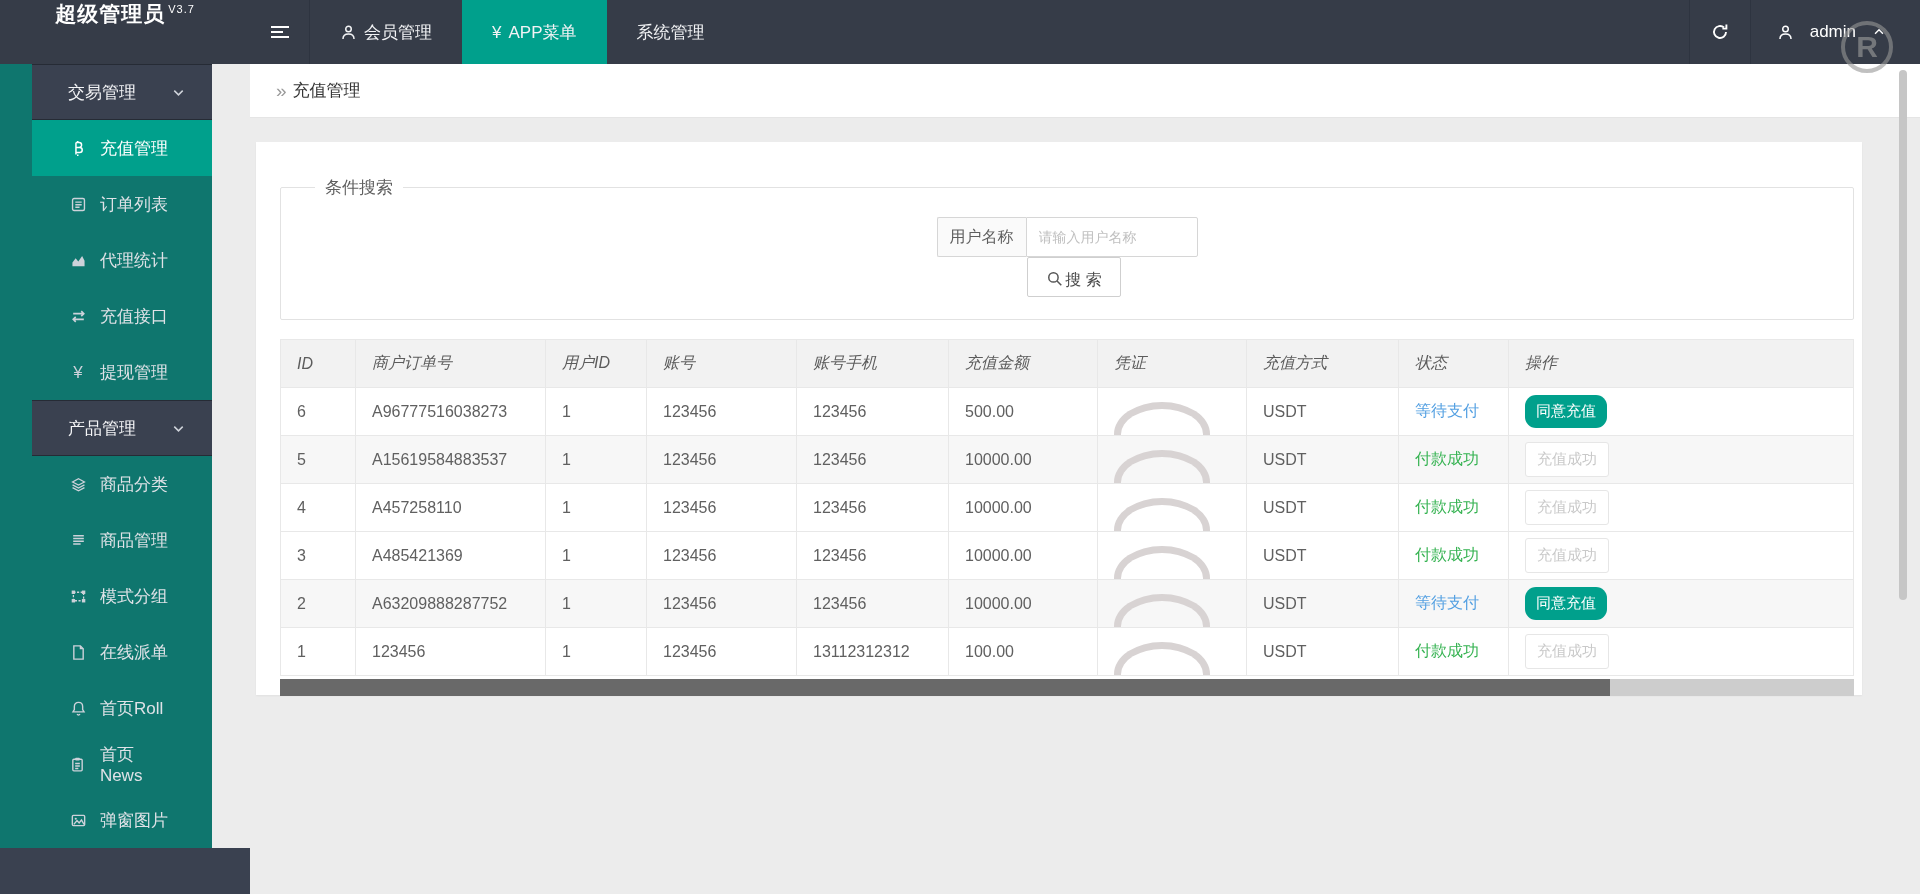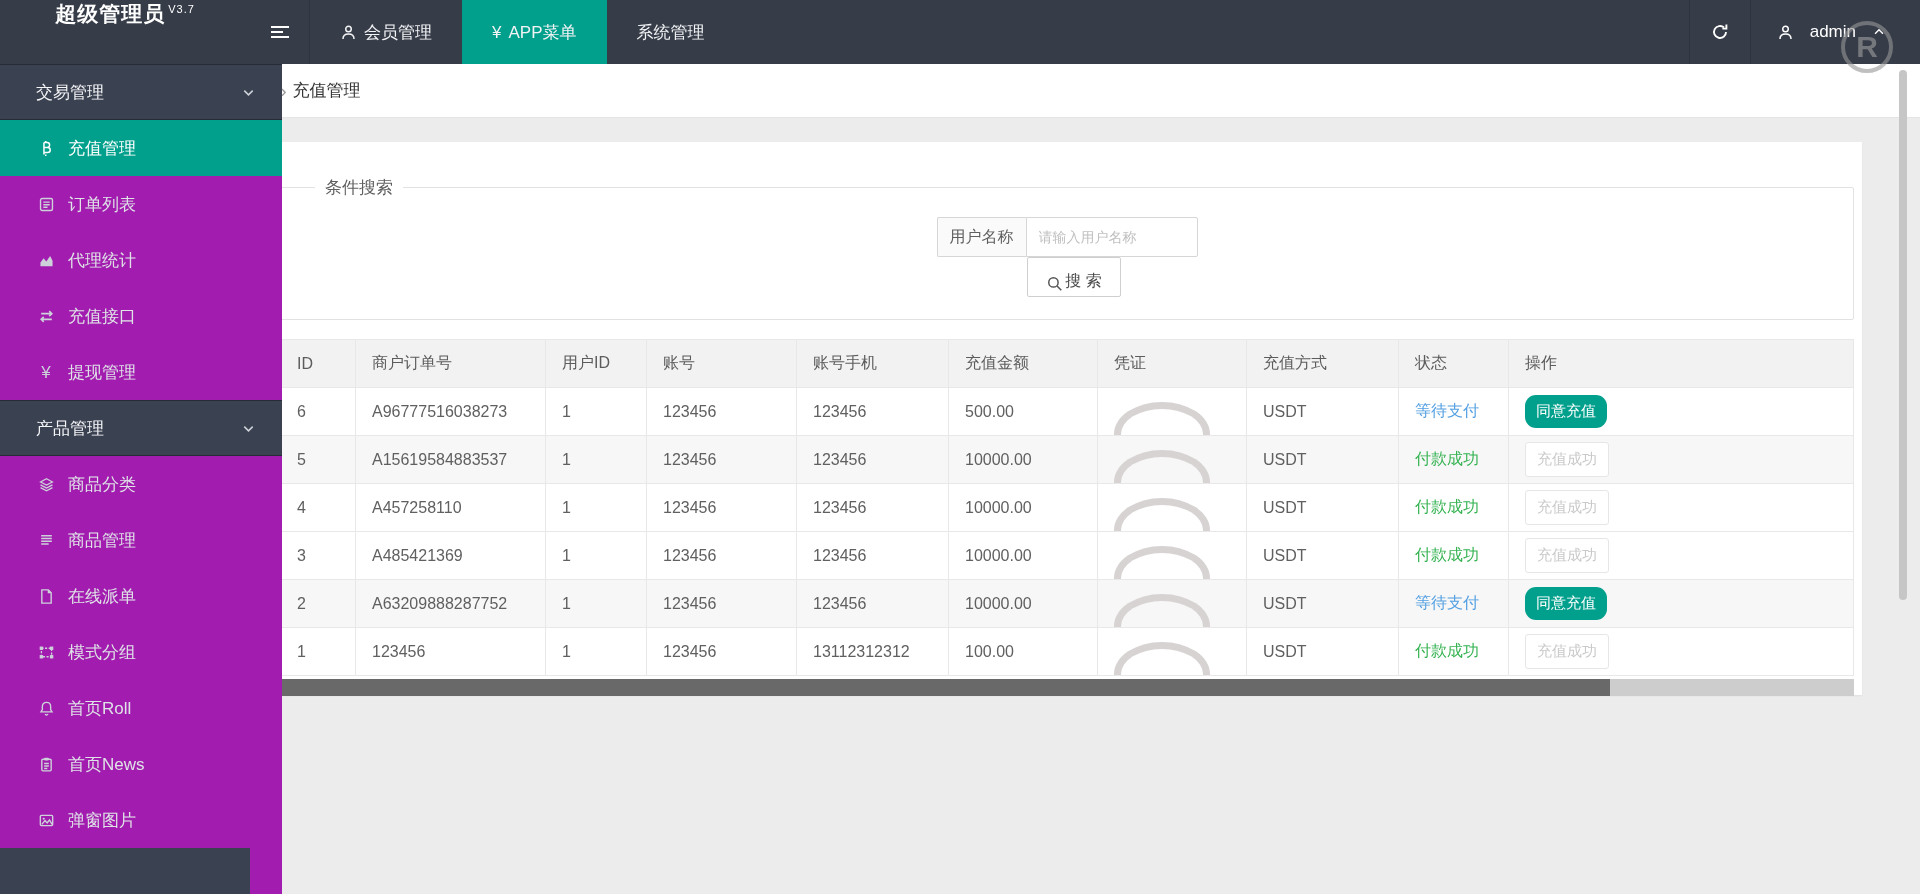--- a/index.html
+++ b/index.html
@@ -24,22 +24,22 @@
   .topbar-right { margin-left:auto; display:flex; align-items:stretch; }
   .refresh-btn { width:62px; display:flex; align-items:center; justify-content:center;
     border-left:1px solid #2e3440; border-right:1px solid #2e3440; cursor:pointer; }
   .user-menu { display:flex; align-items:center; gap:16px; padding:0 34px 0 26px;
     font-size:17px; cursor:pointer; }
   .icon { display:inline-flex; align-items:center; justify-content:center; }
   .icon svg { display:block; }
   .txticon { font-size:17px; line-height:1; }
 
   
-  .sidebar { position:absolute; top:64px; left:0; width:282px; height:830px;
-    background:#a21caf; z-index:15; }
+  .sidebar { position:absolute; top:64px; left:0; width:212px; height:830px;
+    background:#0f766e; z-index:15;padding-left:32px; }
   .side-group-title { height:56px; display:flex; align-items:center; padding:0 26px 0 36px;
     background:#3a4150; color:#f4f5f7; font-size:17px; cursor:pointer;
     border-top:1px solid #262b35; border-bottom:1px solid #262b35; }
   .side-group-title .grp-caret { margin-left:auto; color:#cfd3da; }
   .side-item { height:56px; display:flex; align-items:center; gap:12px; padding:0 36px;
     color:#dfe2e7; font-size:17px; cursor:pointer; }
   .side-item .icon { width:20px; color:#cdd2da; }
   .side-item.active { background:var(--accent); color:#fff; }
   .side-item.active .icon { color:#fff; }
   .side-footer { position:absolute; bottom:0; left:0; width:250px; height:46px; background:#3a4150; }
@@ -59,32 +59,32 @@
     padding:14px 16px 22px 16px; }
   fieldset.search-box legend { margin-left:18px; padding:0 10px; font-size:17px; color:#5f5f5f; }
   .search-row { display:flex; align-items:center; margin-top:4px;flex-direction:column; }
   .input-group { display:flex; align-items:stretch; height:40px; }
   .input-label { display:flex; align-items:center; padding:0 12px; background:#fafafa;
     border:1px solid #d6d6d6; border-right:none; color:#5f5f5f; font-size:16px; border-radius:2px 0 0 2px; }
   .input-group input { width:172px; border:1px solid #d6d6d6; padding:12px 12px; font-size:14px;
     color:#333; outline:none; border-radius:0 2px 2px 0;
     font-family:"Liberation Sans","DejaVu Sans",sans-serif; }
   .input-group input::placeholder { color:#c0c0c0; }
-  .search-btn { margin-left:14px; height:40px; display:flex; align-items:flex-end; gap:2px;
-    background:#fff; border:1px solid #cfcfcf; border-radius:2px; padding:4px 18px;
+  .search-btn { margin-left:14px; height:40px; display:flex; align-items:flex-start; gap:2px;
+    background:#fff; border:1px solid #cfcfcf; border-radius:2px; padding:12px 18px;
     font-size:16px; color:#4a4a4a; cursor:pointer;
     font-family:"Liberation Sans","DejaVu Sans",sans-serif; }
   .search-btn .icon { color:#555; }
 
   
   table.data-table { width:100%; border-collapse:collapse; table-layout:fixed; margin-top:19px;
     border:1px solid #e8e8e8; }
   .data-table th, .data-table td { border:1px solid #e8e8e8; height:48px; padding:0 16px;
     text-align:left; font-size:16px; overflow:hidden; white-space:nowrap; }
-  .data-table th { background:#f2f2f2; color:#5c5c5c; font-weight:normal; }
+  .data-table th { background:#f2f2f2; color:#5c5c5c; font-weight:normal;font-style:italic; }
   .data-table td { color:#606060; background:#fff; }
   tr.shaded td { background:#f7f7f7; }
   .status-pending { color:var(--status-blue); }
   .status-success { color:var(--status-green); }
   .btn-approve { background:var(--accent); color:#fff; border:none; border-radius:11px;
     padding:7px 11px; font-size:15px; cursor:pointer;
     font-family:"Liberation Sans","DejaVu Sans",sans-serif; }
   .btn-done { background:#fff; color:#c9c9c9; border:1px solid #e6e6e6; border-radius:3px;
     padding:7px 11px; font-size:15px; cursor:default;
     font-family:"Liberation Sans","DejaVu Sans",sans-serif; }
@@ -234,38 +234,38 @@
       <div class="side-item">
         <span class="icon ">
           <svg width="17" height="17" viewBox="0 0 16 16" fill="none" stroke="currentColor" stroke-width="1.4">
             <path d="M3 3.6h10M3 6.2h10M3 8.8h10M3 11.4h7"></path>
           </svg>
         </span>
         <span>商品管理</span>
       </div>
       <div class="side-item">
         <span class="icon ">
-          <svg width="17" height="17" viewBox="0 0 16 16" fill="none" stroke="currentColor" stroke-width="1.3">
-            <path d="M3.6 1.8h6.2l2.6 2.6v9.8H3.6z"></path>
-            <path d="M9.8 1.8v2.6h2.6"></path>
-          </svg>
-        </span>
-        <span>在线派单</span>
-      </div>
-      <div class="side-item">
-        <span class="icon ">
           <svg width="17" height="17" viewBox="0 0 16 16" fill="none" stroke="currentColor" stroke-width="1.2">
             <rect x="3.2" y="4" width="9.6" height="8" stroke-dasharray="2 1.4"></rect>
             <rect x="1.6" y="2.4" width="3.2" height="3.2" fill="currentColor" stroke="none"></rect>
             <rect x="11.2" y="2.4" width="3.2" height="3.2" fill="currentColor" stroke="none"></rect>
             <rect x="1.6" y="10.4" width="3.2" height="3.2" fill="currentColor" stroke="none"></rect>
             <rect x="11.2" y="10.4" width="3.2" height="3.2" fill="currentColor" stroke="none"></rect>
           </svg>
         </span>
         <span>模式分组</span>
+      </div>
+      <div class="side-item">
+        <span class="icon ">
+          <svg width="17" height="17" viewBox="0 0 16 16" fill="none" stroke="currentColor" stroke-width="1.3">
+            <path d="M3.6 1.8h6.2l2.6 2.6v9.8H3.6z"></path>
+            <path d="M9.8 1.8v2.6h2.6"></path>
+          </svg>
+        </span>
+        <span>在线派单</span>
       </div>
       <div class="side-item">
         <span class="icon ">
           <svg width="17" height="17" viewBox="0 0 16 16" fill="none" stroke="currentColor" stroke-width="1.3">
             <path d="M8 2.2c2.4 0 3.9 1.7 3.9 3.9v3l1.3 2.1H2.8l1.3-2.1v-3c0-2.2 1.5-3.9 3.9-3.9z"></path>
             <path d="M6.7 13.2a1.4 1.4 0 0 0 2.6 0"></path>
           </svg>
         </span>
         <span>首页Roll</span>
       </div>

